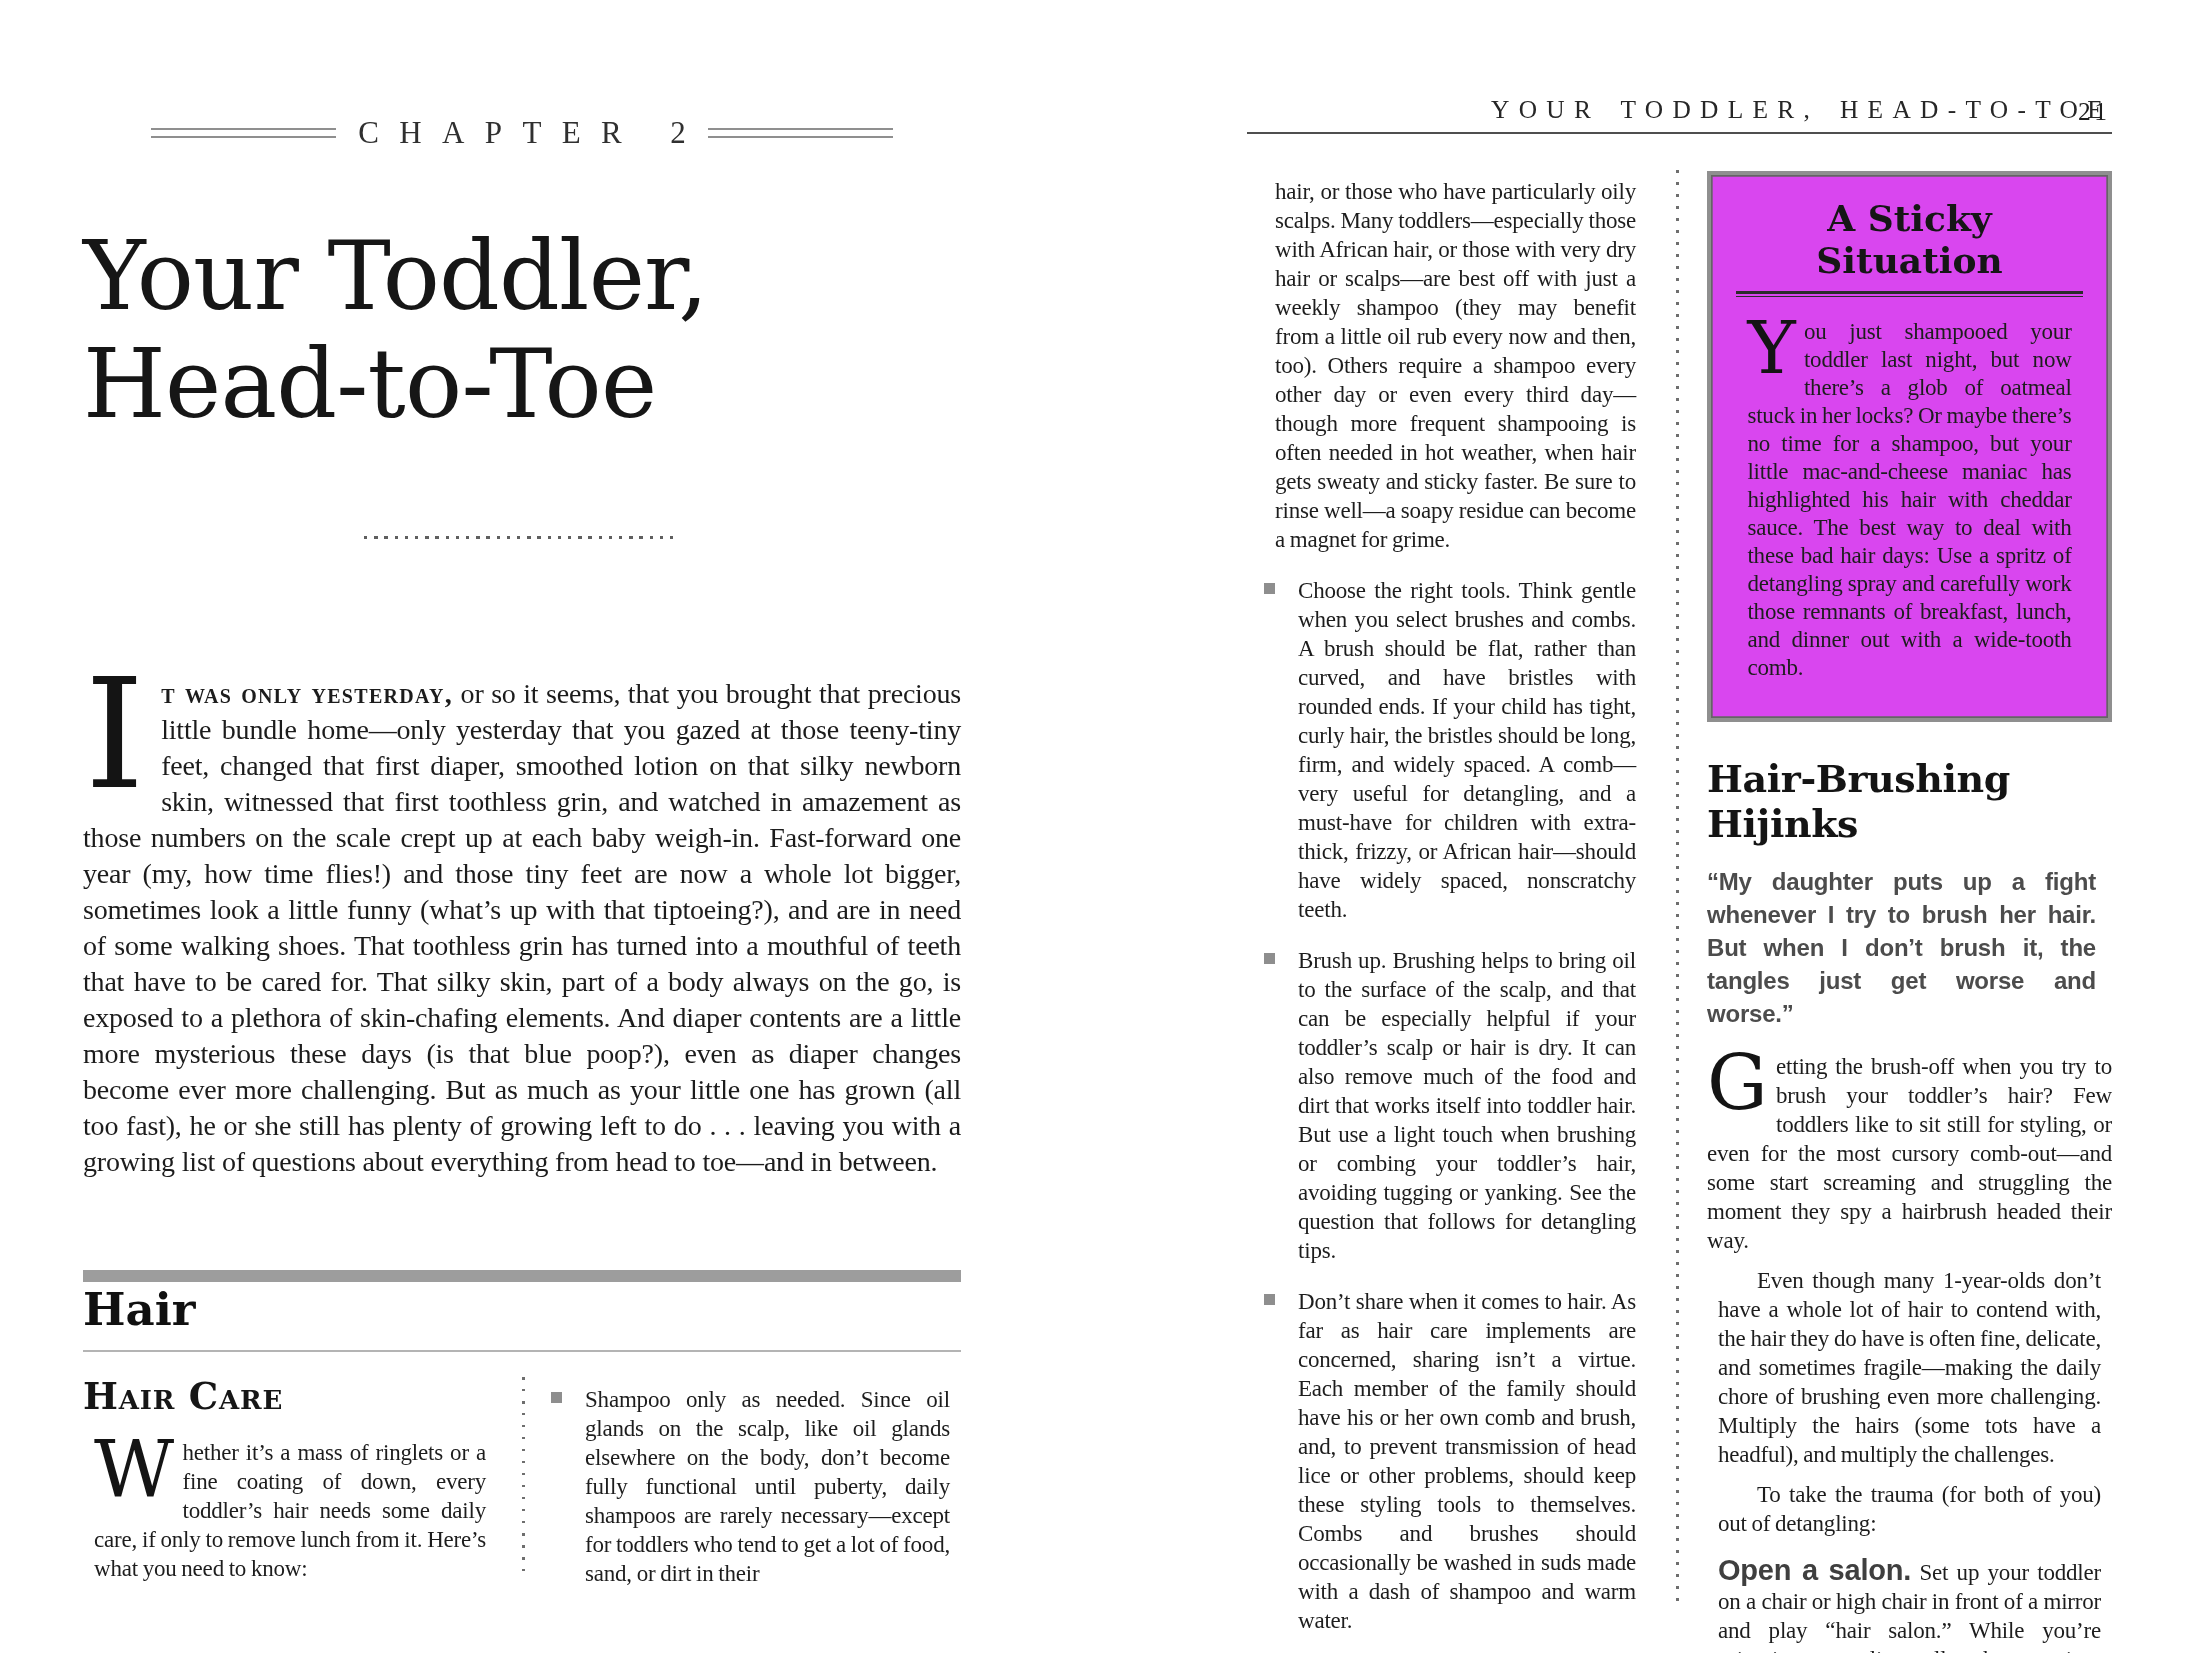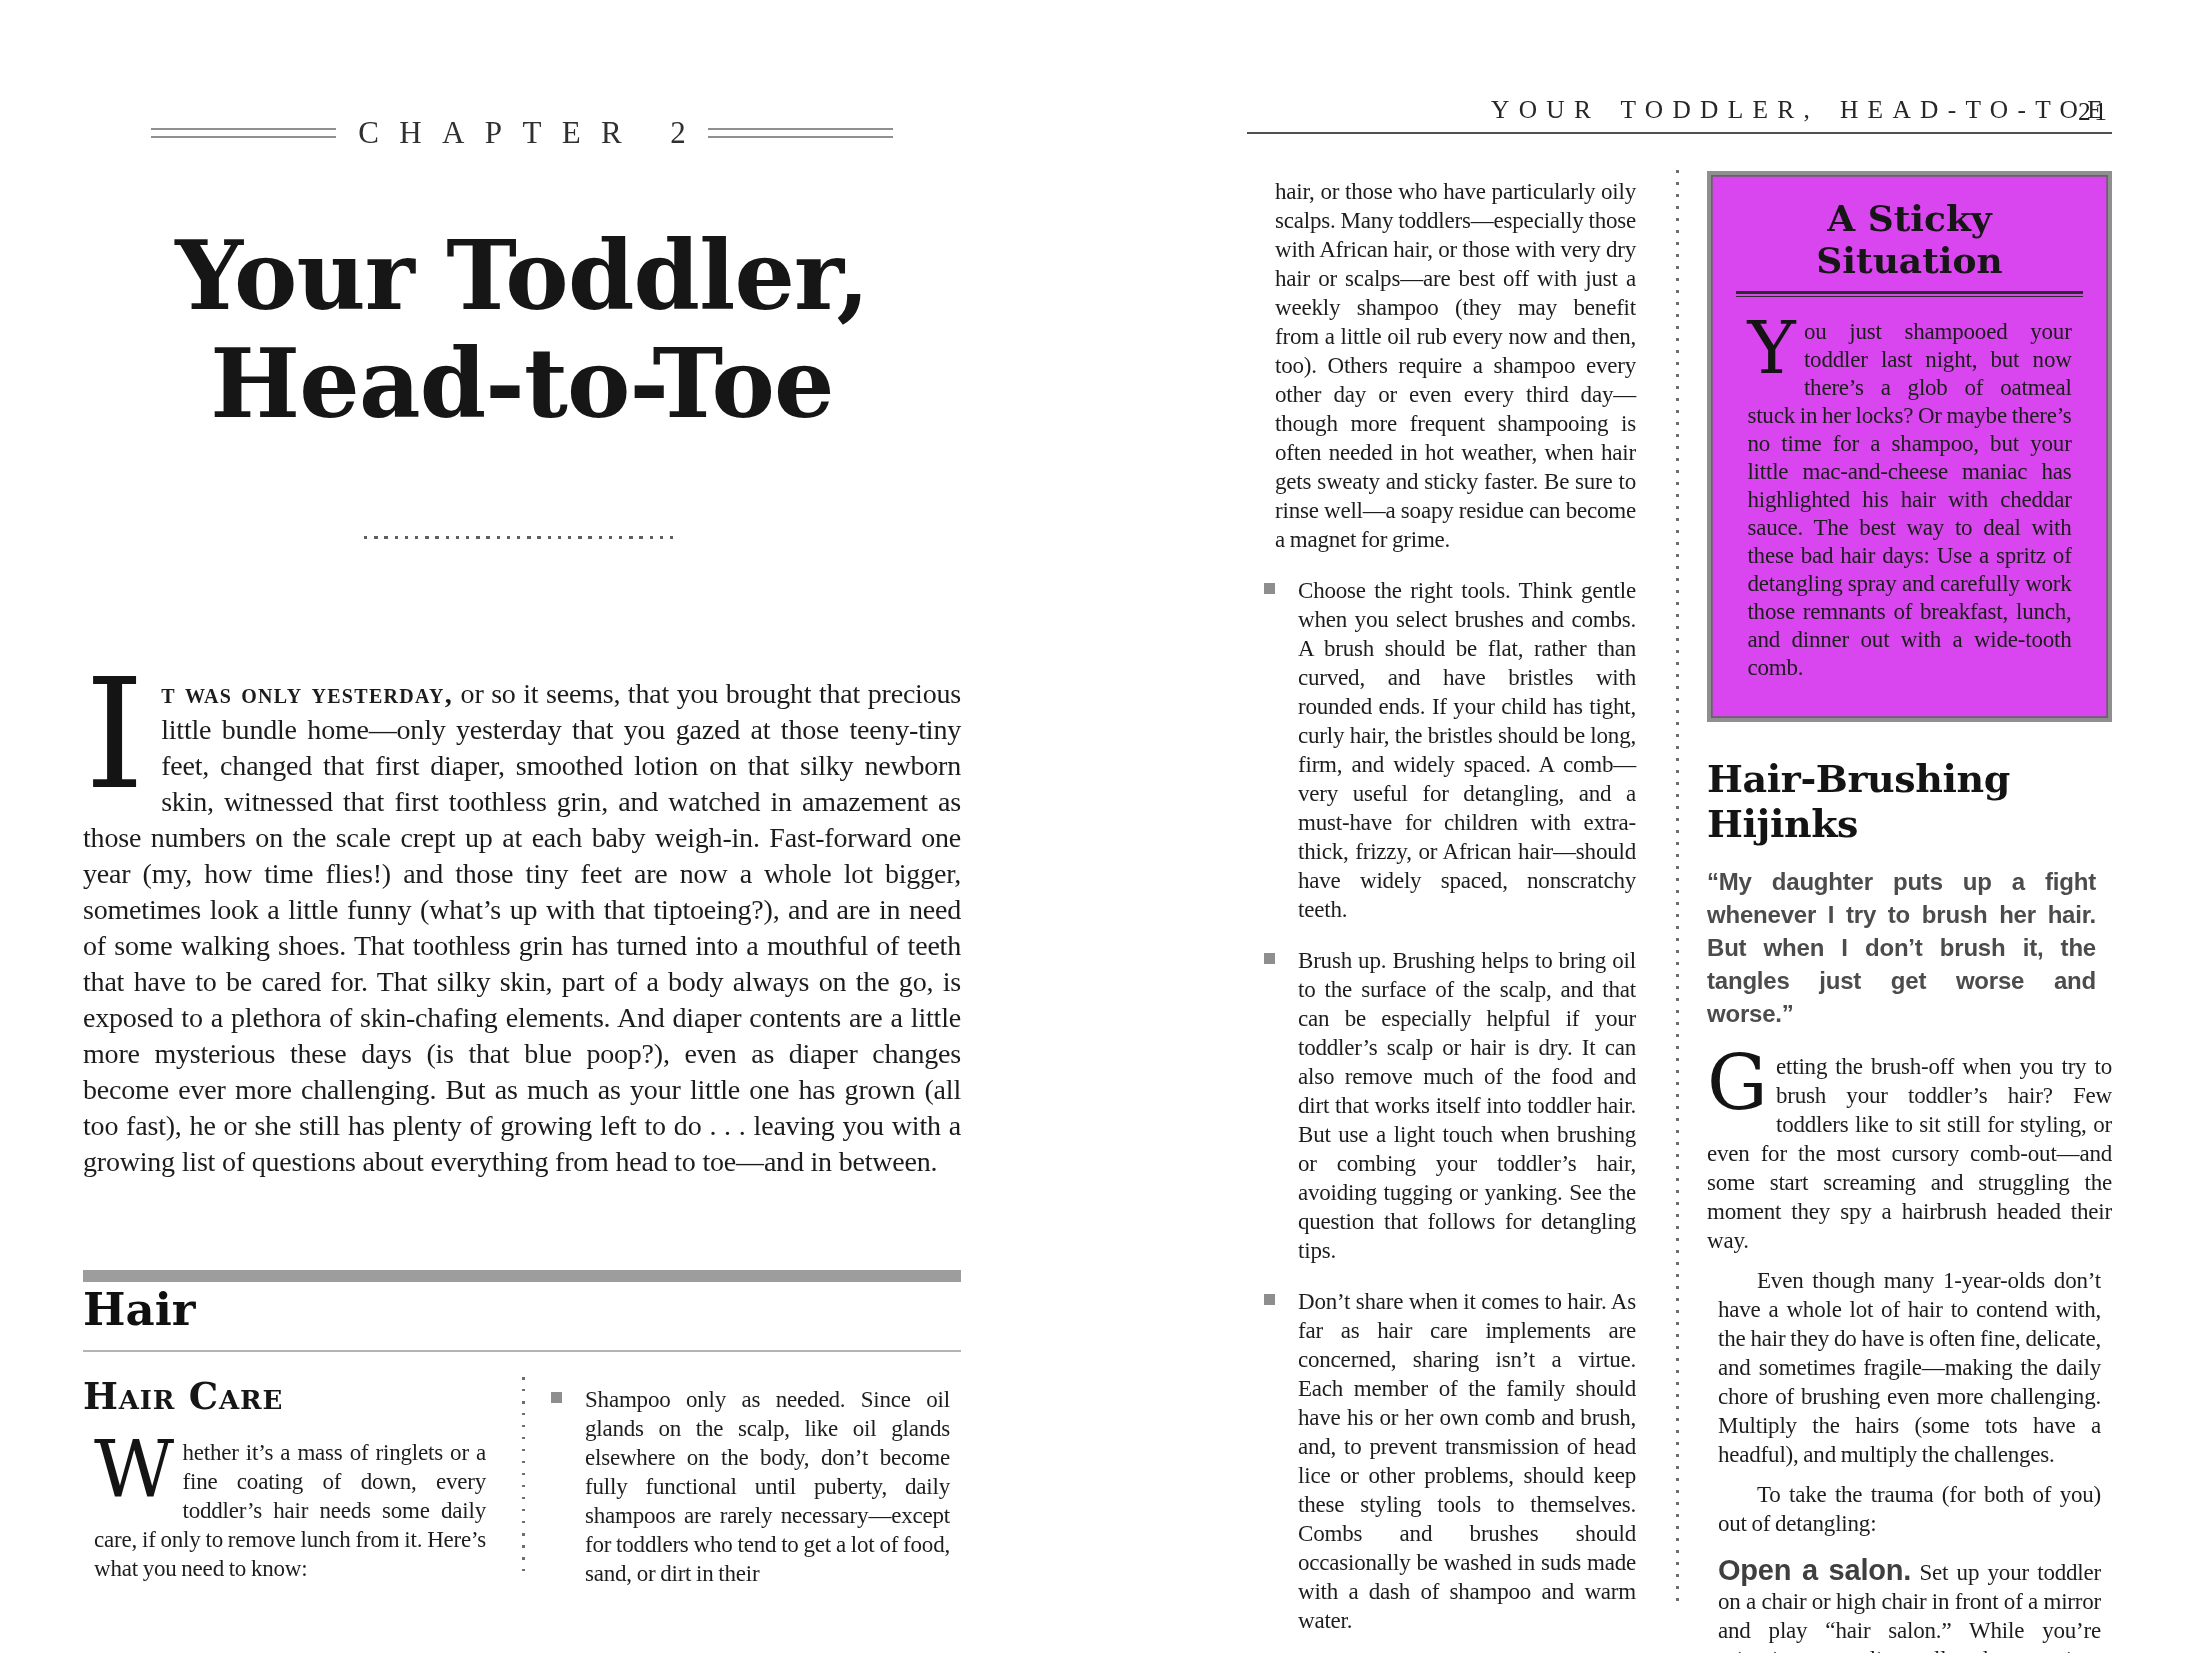--- a/index.html
+++ b/index.html
@@ -10,22 +10,22 @@
   }
   .page{position:absolute;top:0;height:1654px;}
   .page.left{left:83px;width:878px;}
   .page.right{left:1247px;width:865px;}
 
   
   .chapter-row{position:absolute;top:115px;left:0;width:100%;display:flex;align-items:center;justify-content:center;gap:22px;}
   .dbl-rule{width:185px;height:9.3px;box-sizing:border-box;border-top:2.5px solid #8f8f8f;border-bottom:2.5px solid #8f8f8f;}
   .chapter-label{font-size:31px;letter-spacing:20.4px;margin-right:-20.4px;color:#303030;white-space:nowrap;}
 
-  .book-title{position:absolute;top:222px;left:0;width:100%;margin:0;text-align:center;
-    font-family:"DejaVu Serif", serif;font-weight:700;font-size:95px;line-height:108px;color:#161616;letter-spacing:-0.8px;}
+  .book-title{position:absolute;top:222px;left:0;width:100%;margin:0;text-align:left;
+    font-family:"DejaVu Serif", serif;font-weight:400;font-size:95px;line-height:108px;color:#161616;letter-spacing:-0.8px;}
   .book-title .t-line{display:block;}
 
   .title-dots{position:absolute;top:536px;left:50%;transform:translateX(-50%);width:316px;height:3.4px;
     background-image:repeating-linear-gradient(to right,#5f5f5f 0 3.4px,transparent 3.4px 10.2px);}
 
   .intro{position:absolute;top:676px;left:0;width:878px;margin:0;
     font-size:28px;line-height:36px;text-align:justify;letter-spacing:-0.2px;color:#1c1c1c;}
   .dropcap{float:left;font-family:"DejaVu Serif", serif;color:#141414;}
   .dc-i{font-size:151px;line-height:119px;height:115px;padding:0 17px 0 1.7px;}
   .lead-sc{font-variant:small-caps;font-weight:700;letter-spacing:1.3px;}

